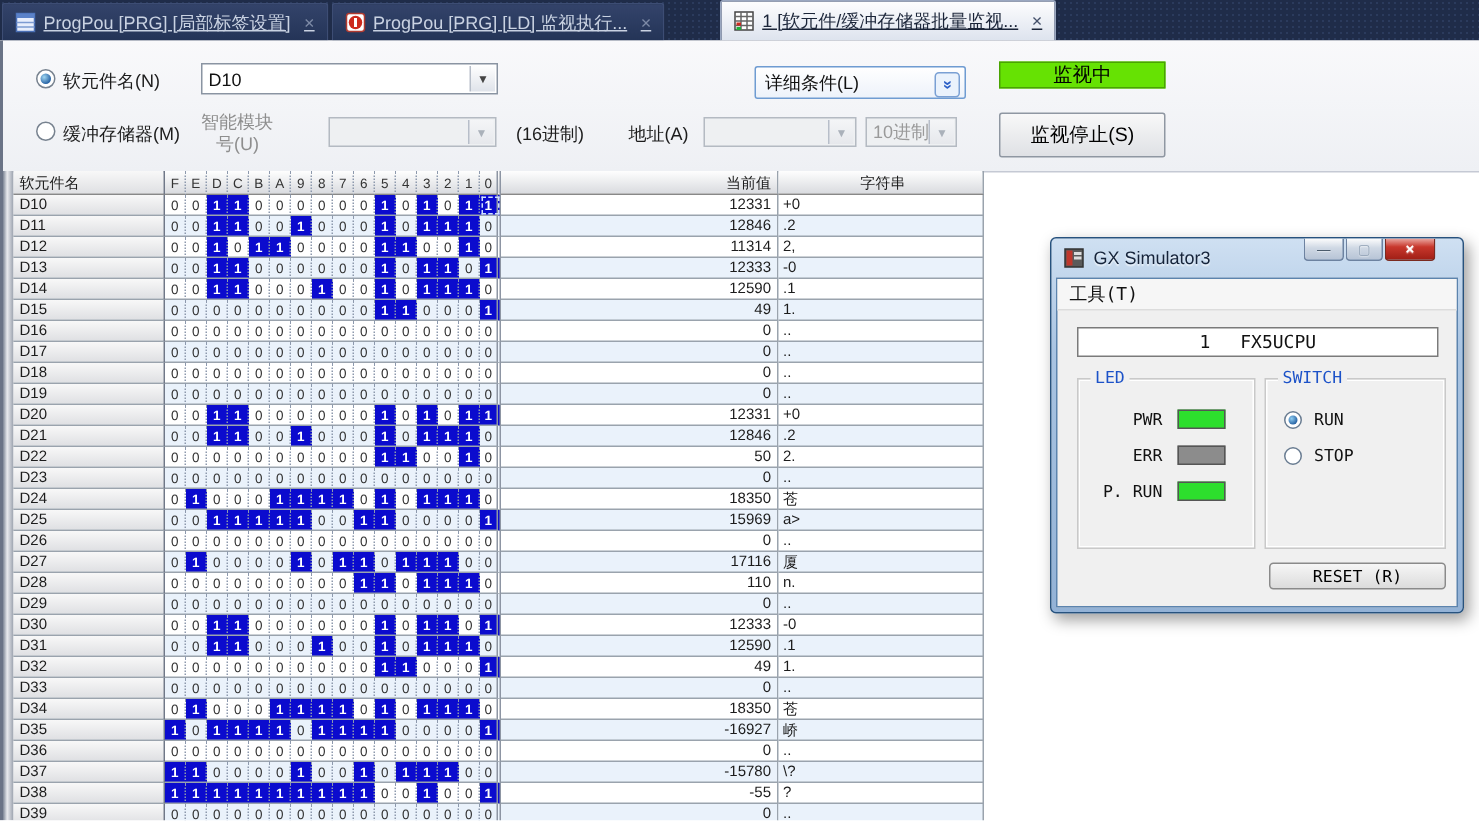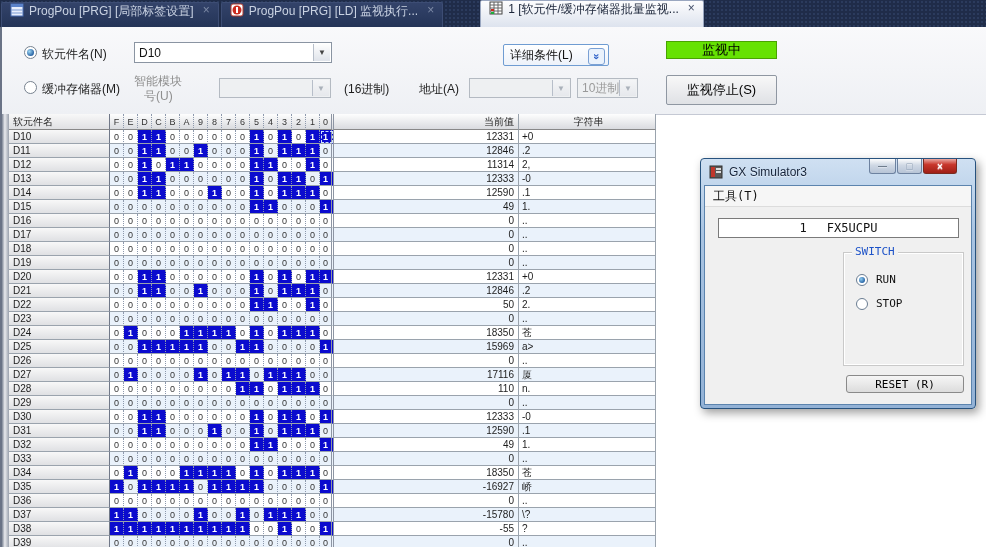--- a/index.html
+++ b/index.html
@@ -4,24 +4,24 @@
 <style>
   html,body{margin:0;padding:0;background:#fff;}
   #app{position:relative;width:986px;height:547px;overflow:hidden;
        font-family:"Liberation Sans",sans-serif;background:#ffffff;}
 
   
   .tabbar{position:absolute;left:0;top:0;width:986px;height:27px;
     background:#1f2c49;
     background-image:radial-gradient(#2b3b5d 1px,transparent 1px);
     background-size:4px 4px;display:flex;align-items:flex-end;}
-  .tab{height:24px;margin:0 1px;display:flex;align-items:flex-start;gap:5px;
+  .tab{height:24px;margin:0 1px;display:flex;align-items:center;gap:5px;
     padding:0 8px;font-size:12px;color:#c9d2e2;cursor:default;
     background:linear-gradient(#33436a,#243457);border:1px solid #3d4d74;
-    border-bottom:none;border-radius:2px 2px 0 0;white-space:nowrap;overflow:hidden;}
+    border-bottom:none;border-radius:2px 2px 0 0;white-space:nowrap;overflow:hidden;text-decoration:underline;}
   .tab.active{height:26px;background:linear-gradient(#fdfdfe,#dde3ee);
     color:#1a2438;border-color:#9aa7c0;margin-left:36px;}
   .tab .close{font-size:12px;color:#7d8aa6;margin-left:4px;}
   .tab.active .close{color:#44506a;}
   .ticon{width:14px;height:14px;flex:0 0 14px;}
 
   
   #panel{position:absolute;left:0;top:27px;width:986px;height:87px;
     background:linear-gradient(#f9f9fb,#eef0f4);border-bottom:1px solid #c5c9d4;}
   .leftframe{position:absolute;left:0;top:27px;bottom:0;width:2px;background:#6a7386;}
@@ -154,21 +154,21 @@
     </div>
   </div>
 
   <div id="panel">
     <div class="radio on" style="left:24px;top:19px;"></div>
     <div class="lbl" style="left:42px;top:19px;">软元件名(N)</div>
     <div class="combo" style="left:134px;top:15px;width:198px;height:21px;">
       <span>D10</span>
       <span class="arr">▼</span>
     </div>
-    <div class="detail" style="left:503px;top:17px;width:106px;height:22px;">
+    <div class="detail" style="left:503px;top:17px;width:141px;height:22px;">
       <span>详细条件(L)</span>
       <span class="chev">
           <span>»</span>
         </span>
     </div>
     <div class="btn green" style="left:666px;top:14px;width:111px;height:18px;">
       <span>监视中</span>
     </div>
 
     <div class="radio" style="left:24px;top:54px;"></div>
@@ -866,20 +866,35 @@
     </div>
     <div class="dlg-body">
       <div class="menubar">
         <span>工具(T)</span>
       </div>
       <div class="cpu-box">
         <span>1</span>
         <span>FX5UCPU</span>
       </div>
 
+      <div class="group" style="left:13px;top:66px;width:119px;height:114px;">
+        <span class="gcap">LED</span>
+        <div class="led-row" style="left:8px;top:20px;">
+          <span class="led-lb">PWR</span>
+          <span class="chip" id="chip0" style="background: rgb(45, 223, 45);"></span>
+        </div>
+        <div class="led-row" style="left:8px;top:44px;">
+          <span class="led-lb">ERR</span>
+          <span class="chip" id="chip1" style="background: rgb(140, 140, 140);"></span>
+        </div>
+        <div class="led-row" style="left:8px;top:68px;">
+          <span class="led-lb">P. RUN</span>
+          <span class="chip" id="chip2" style="background: rgb(45, 223, 45);"></span>
+        </div>
+      </div>
 
       <div class="group" style="left:138px;top:66px;width:121px;height:114px;">
         <span class="gcap">SWITCH</span>
         <div class="sw-row" style="left:12px;top:20px;">
           <span class="sradio on"></span>
           <span>RUN</span>
         </div>
         <div class="sw-row" style="left:12px;top:44px;">
           <span class="sradio"></span>
           <span>STOP</span>

